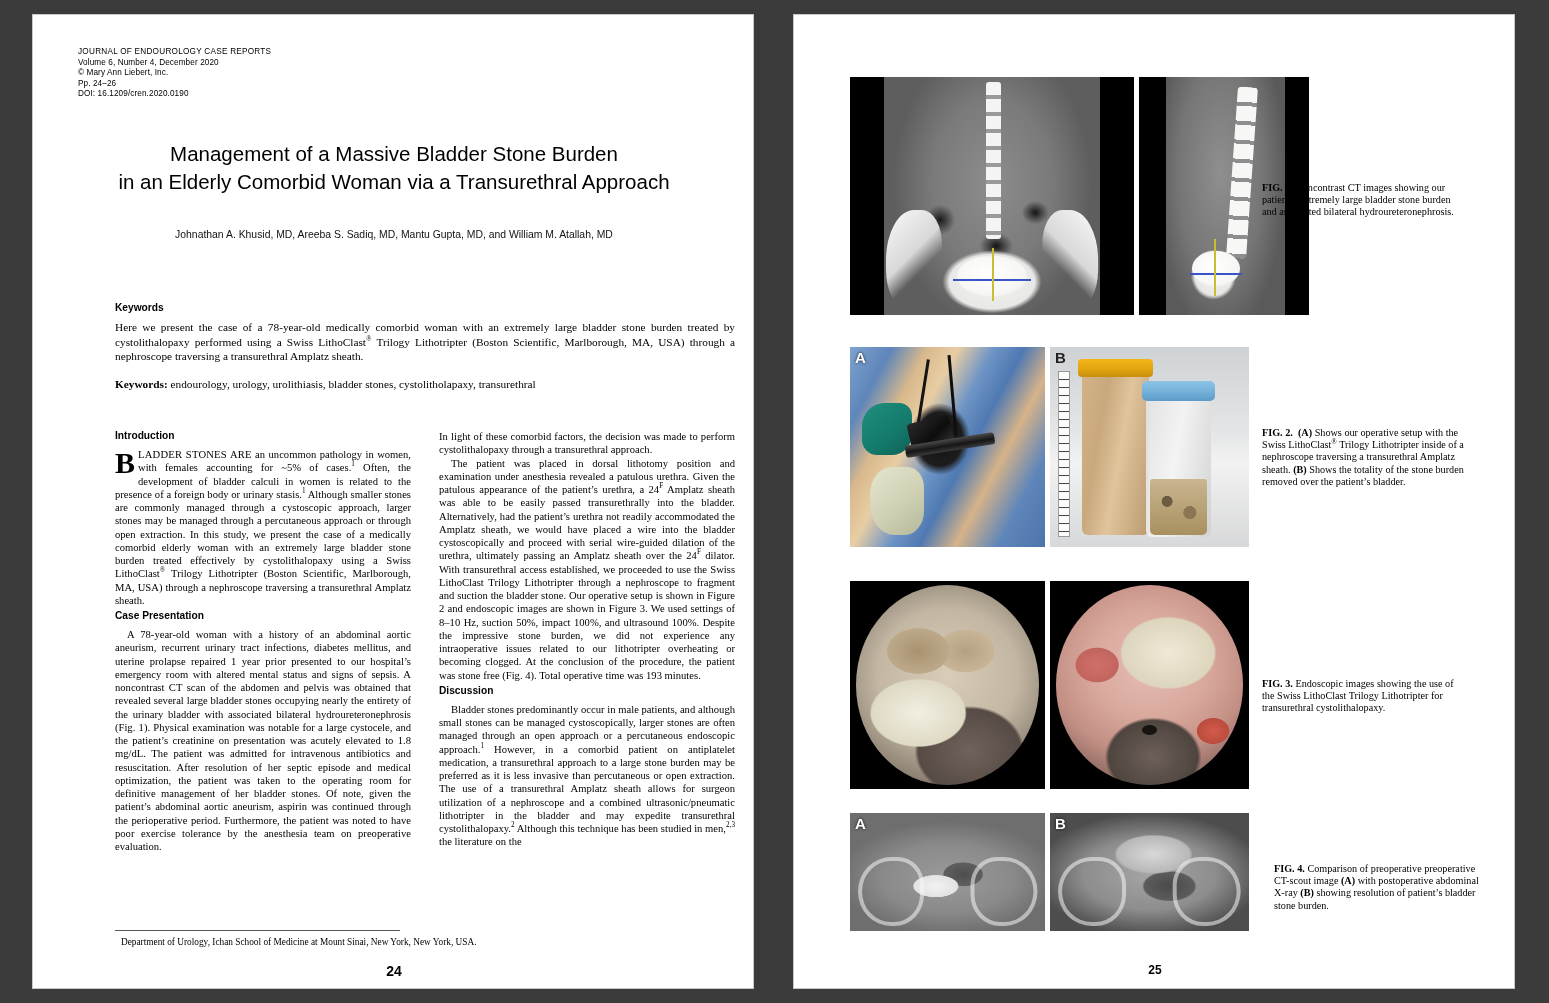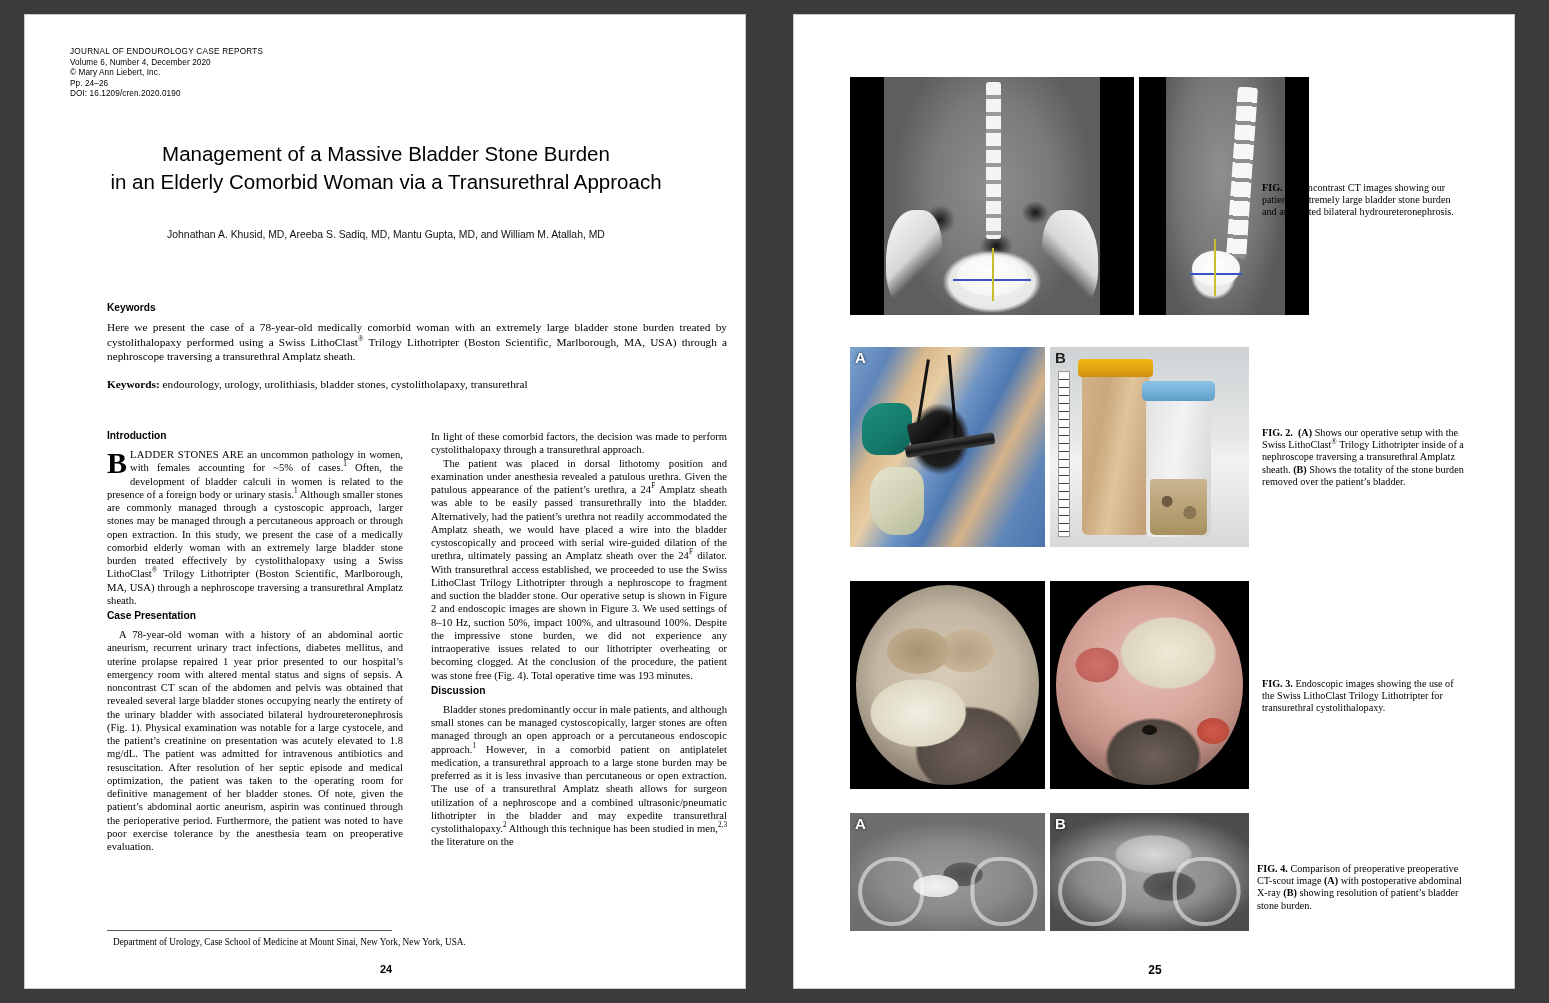--- a/index.html
+++ b/index.html
@@ -16,21 +16,21 @@
     display: flex;
     justify-content: center;
     align-items: flex-start;
   }
   .page {
     position: absolute;
     background: #ffffff;
     border: 1px solid #c8c8c8;
     box-sizing: border-box;
   }
-  .page-left  { left: 24px;  top: 14px; width: 722px; height: 975px; }
+  .page-left  { left: 32px;  top: 14px; width: 722px; height: 975px; }
   .page-right { left: 793px; top: 14px; width: 722px; height: 975px; }
 
   
   .journal-head {
     position: absolute; left: 45px; top: 32px;
     font-family: "Liberation Sans", sans-serif;
     font-size: 8.2px; line-height: 10.6px; color: #000;
     letter-spacing: 0.1px;
   }
   .journal-head .jname { letter-spacing: 0.25px; }
@@ -95,21 +95,21 @@
     border-top: 1px solid #555;
   }
   .affil {
     position: absolute; left: 88px; top: 922px; width: 600px;
     font-size: 9.3px; color: #000;
   }
   .folio {
     position: absolute; left: 0; top: 948px; width: 722px;
     text-align: center;
     font-family: "Liberation Sans", sans-serif;
-    font-size: 11px; font-weight: bold; color: #000;
+    font-size: 14px; font-weight: bold; color: #000;
   }
   .figcap {
     position: absolute;
     font-size: 10.2px; line-height: 12.2px; color: #000;
     text-align: left;
     margin-top: 15px;
   }
   .figcap b { font-weight: bold; }
   .panel-letter {
     position: absolute; left: 5px; top: 2px;
@@ -348,21 +348,21 @@
         <p class="body-p">In light of these comorbid factors, the decision was made to perform cystolithalopaxy through a transurethral approach.</p>
         <p class="body-p" style="text-indent:12px"><span>The patient was placed in dorsal lithotomy position and examination under anesthesia revealed a patulous urethra. Given the patulous appearance of the patient’s urethra, a 24</span><sup>F</sup><span> Amplatz sheath was able to be easily passed transurethrally into the bladder. Alternatively, had the patient’s urethra not readily accommodated the Amplatz sheath, we would have placed a wire into the bladder cystoscopically and proceed with serial wire-guided dilation of the urethra, ultimately passing an Amplatz sheath over the 24</span><sup>F</sup><span> dilator. With transurethral access established, we proceeded to use the Swiss LithoClast Trilogy Lithotripter through a nephroscope to fragment and suction the bladder stone. Our operative setup is shown in Figure 2 and endoscopic images are shown in Figure 3. We used settings of 8–10 Hz, suction 50%, impact 100%, and ultrasound 100%. Despite the impressive stone burden, we did not experience any intraoperative issues related to our lithotripter overheating or becoming clogged. At the conclusion of the procedure, the patient was stone free (Fig. 4). Total operative time was 193 minutes.</span></p>
 
         <div class="sec-head spaced">Discussion</div>
         <p class="body-p" style="text-indent:12px"><span>Bladder stones predominantly occur in male patients, and although small stones can be managed cystoscopically, larger stones are often managed through an open approach or a percutaneous endoscopic approach.</span><sup>1</sup><span> However, in a comorbid patient on antiplatelet medication, a transurethral approach to a large stone burden may be preferred as it is less invasive than percutaneous or open extraction. The use of a transurethral Amplatz sheath allows for surgeon utilization of a nephroscope and a combined ultrasonic/pneumatic lithotripter in the bladder and may expedite transurethral cystolithalopaxy.</span><sup>2</sup><span> Although this technique has been studied in men,</span><sup>2,3</sup><span> the literature on the</span></p>
       </div>
 
     </div>
 
     <div class="footnote-rule"></div>
-    <div class="affil">Department of Urology, Case School of Medicine at Mount Sinai, New York, New York, USA.</div>
+    <div class="affil">Department of Urology, Ichan School of Medicine at Mount Sinai, New York, New York, USA.</div>
     <div class="folio">24</div>
   </div>
 
   <div class="page page-right">
 
     <div class="imgbox ct" style="left:56px; top:62px; width:284px; height:238px;">
       <div class="ct-body">
         <div class="ct-spine"></div>
         <div class="ct-pelvis-l"></div>
         <div class="ct-pelvis-r"></div>
@@ -426,20 +426,20 @@
       <div class="panel-letter">A</div>
       <div class="bone-l"></div>
       <div class="bone-r"></div>
     </div>
     <div class="imgbox xray-b" style="left:256px; top:798px; width:199px; height:118px;">
       <div class="panel-letter">B</div>
       <div class="bone-l"></div>
       <div class="bone-r"></div>
     </div>
 
-    <div class="figcap" style="left:463px; top:833px; width:205px;">
+    <div class="figcap" style="left:480px; top:833px; width:205px;">
       <b>FIG. 4.</b><span> Comparison of preoperative preoperative CT-scout image </span><b>(A)</b><span> with postoperative abdominal X-ray </span><b>(B)</b><span> showing resolution of patient’s bladder stone burden.</span>
     </div>
 
     <div class="folio-r">25</div>
   </div>
 
 </div>
 
 </body></html>

